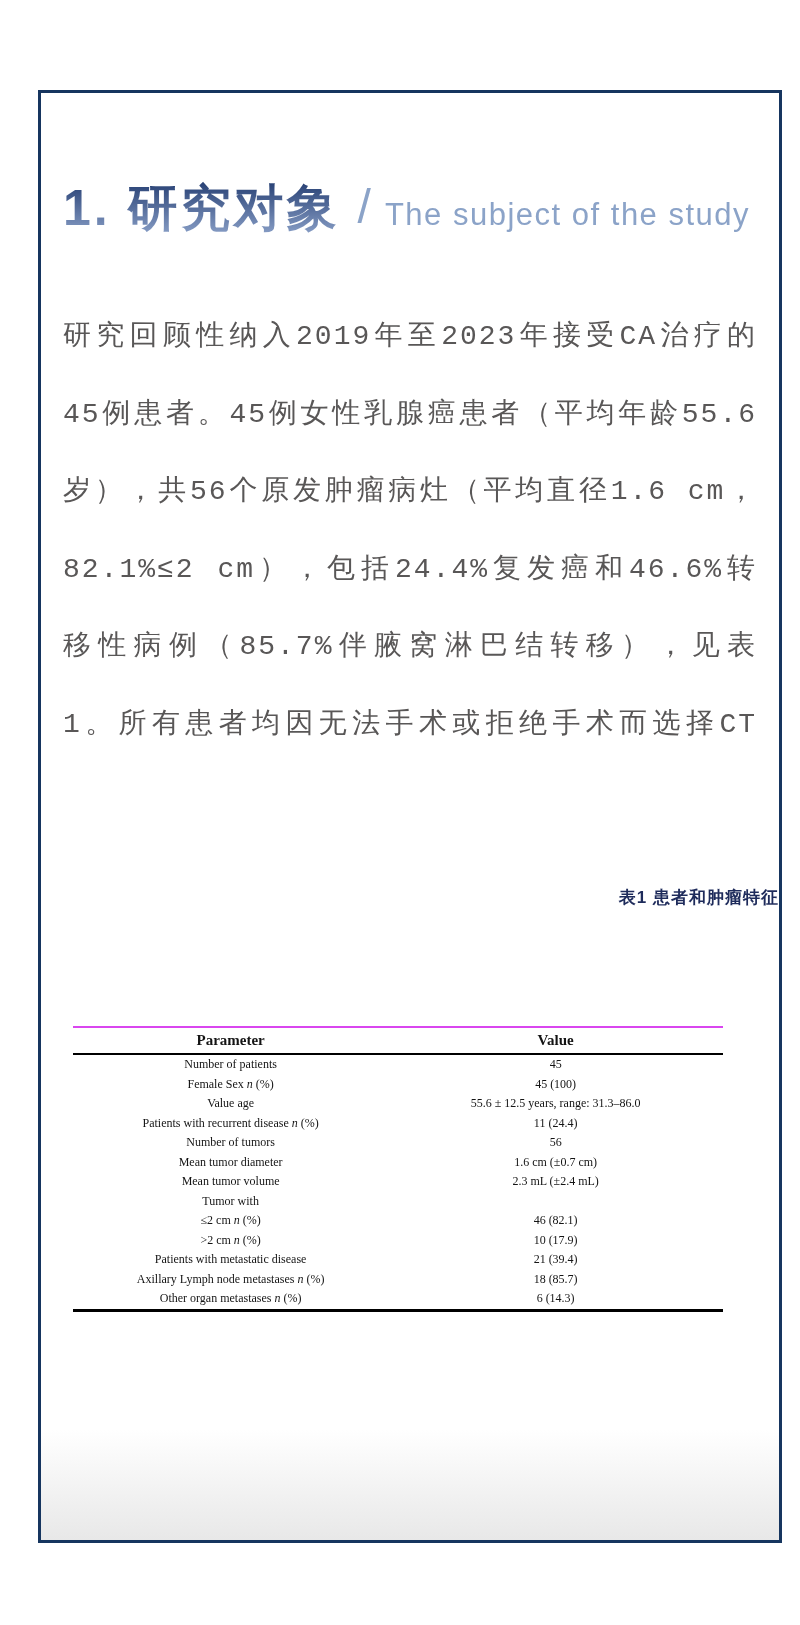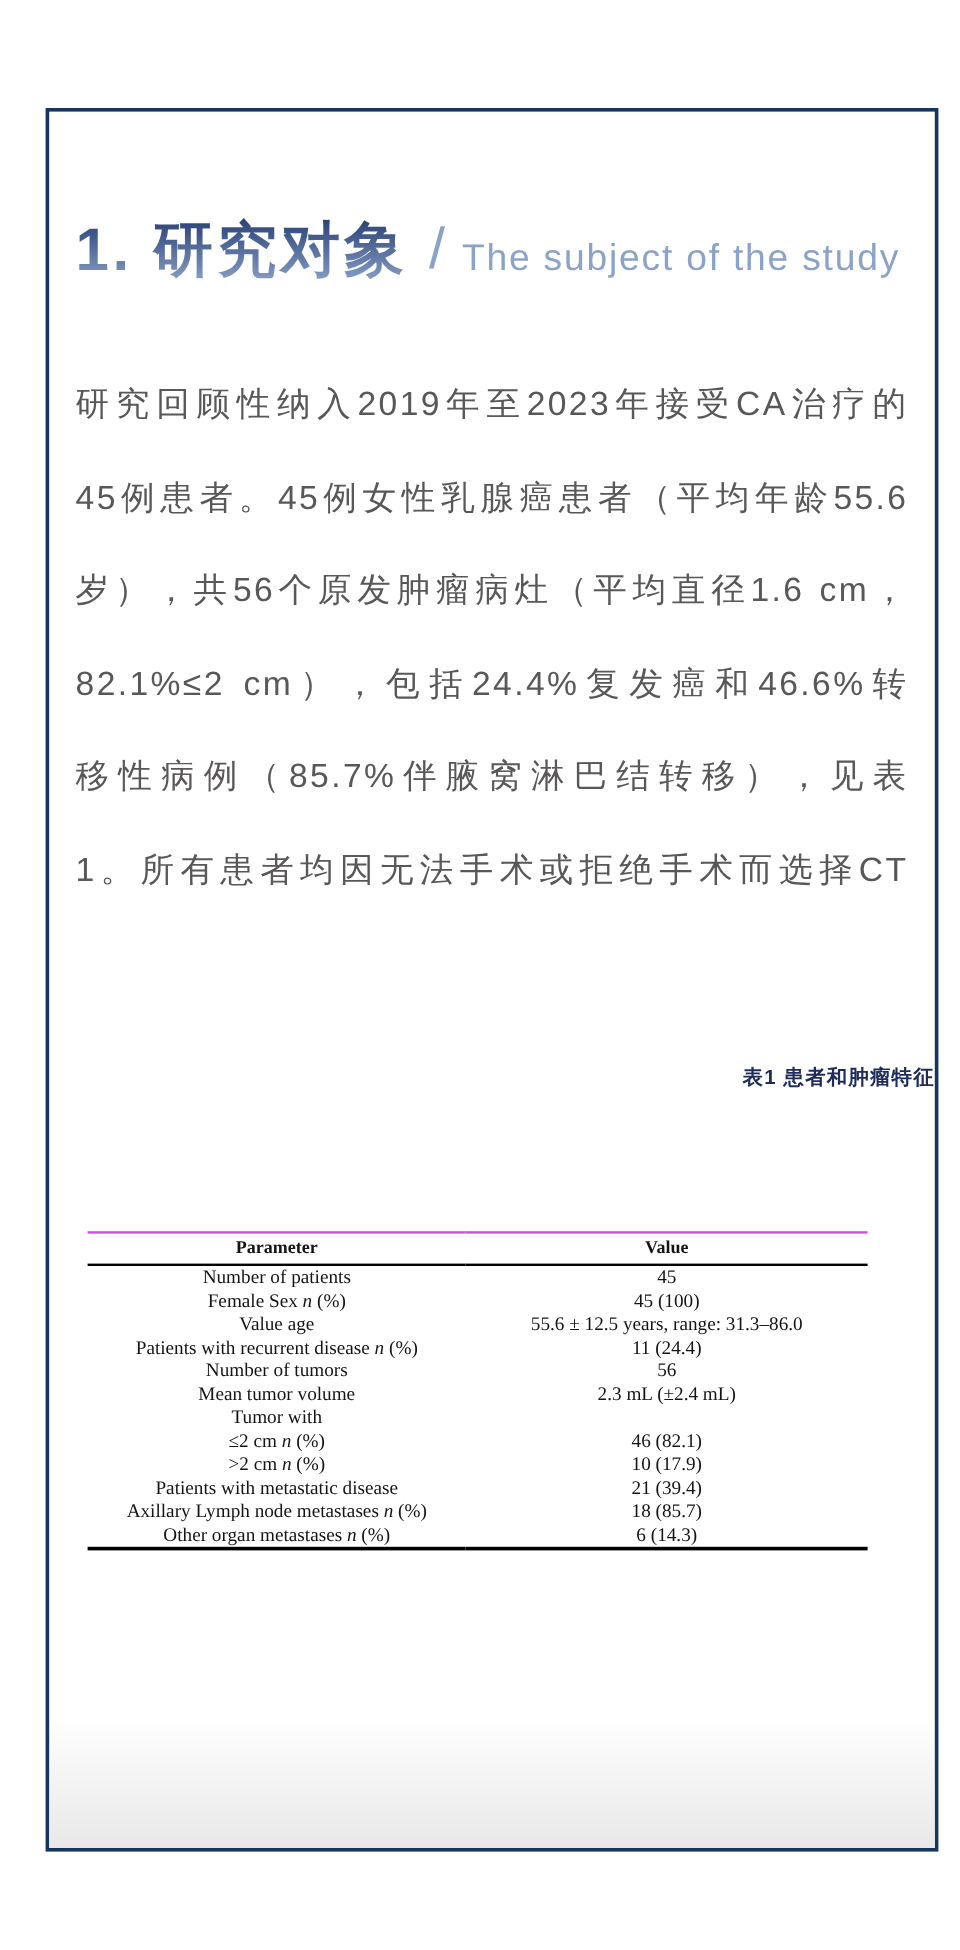--- a/index.html
+++ b/index.html
@@ -41,21 +41,21 @@
   .slash{
     font-size:48px;font-weight:300;color:var(--subtitle-en);
     margin:0 14px 0 18px;transform:translateY(-2px);
   }
   .title-en{
     font-size:31px;font-weight:300;color:var(--subtitle-en);
     letter-spacing:1.5px;
   }
   .para{
     position:absolute;left:22px;top:205px;width:694px;
-    font-size:28px;color:var(--paragraph-text);letter-spacing:2px;
+    font-size:28px;color:var(--paragraph-text);letter-spacing:2px;font-family:Liberation Mono, monospace;
   }
   .para-line{
     height:77.5px;line-height:77.5px;
     text-align:justify;text-align-last:justify;
   }
   .para-line.last{text-align-last:left;}
   .table-caption{
     position:absolute;left:0;top:793px;width:100%;
     text-align:right;font-size:17px;font-weight:700;
     color:var(--caption-text);letter-spacing:1px;
@@ -65,21 +65,21 @@
     border-collapse:collapse;
     font-family:"Liberation Serif", serif;
     color:var(--table-text);
   }
   table.data-table{border-top:2px solid #d946ef;border-bottom:3px solid #000;}
   table.data-table th{
     font-size:15px;font-weight:700;text-align:center;
     height:27px;border-bottom:2px solid #000;
   }
   table.data-table td{
-    font-size:16px;text-align:center;height:19.5px;line-height:19.5px;
+    font-size:12px;text-align:center;height:19.5px;line-height:19.5px;
     white-space:nowrap;
   }
   table.data-table col.c1{width:48.5%;}
   table.data-table col.c2{width:51.5%;}
 </style>
 </head>
 <body>
 
 <div class="frame">
 
@@ -126,20 +126,24 @@
         </tr>
         <tr>
           <td>Patients with recurrent disease <i>n</i> (%)</td>
           <td>11 (24.4)</td>
         </tr>
         <tr>
           <td>Number of tumors</td>
           <td>56</td>
         </tr>
         <tr>
+          <td>Mean tumor diameter</td>
+          <td>1.6 cm (±0.7 cm)</td>
+        </tr>
+        <tr>
           <td>Mean tumor volume</td>
           <td>2.3 mL (±2.4 mL)</td>
         </tr>
         <tr>
           <td>Tumor with</td>
           <td></td>
         </tr>
         <tr>
           <td>≤2 cm <i>n</i> (%)</td>
           <td>46 (82.1)</td>

